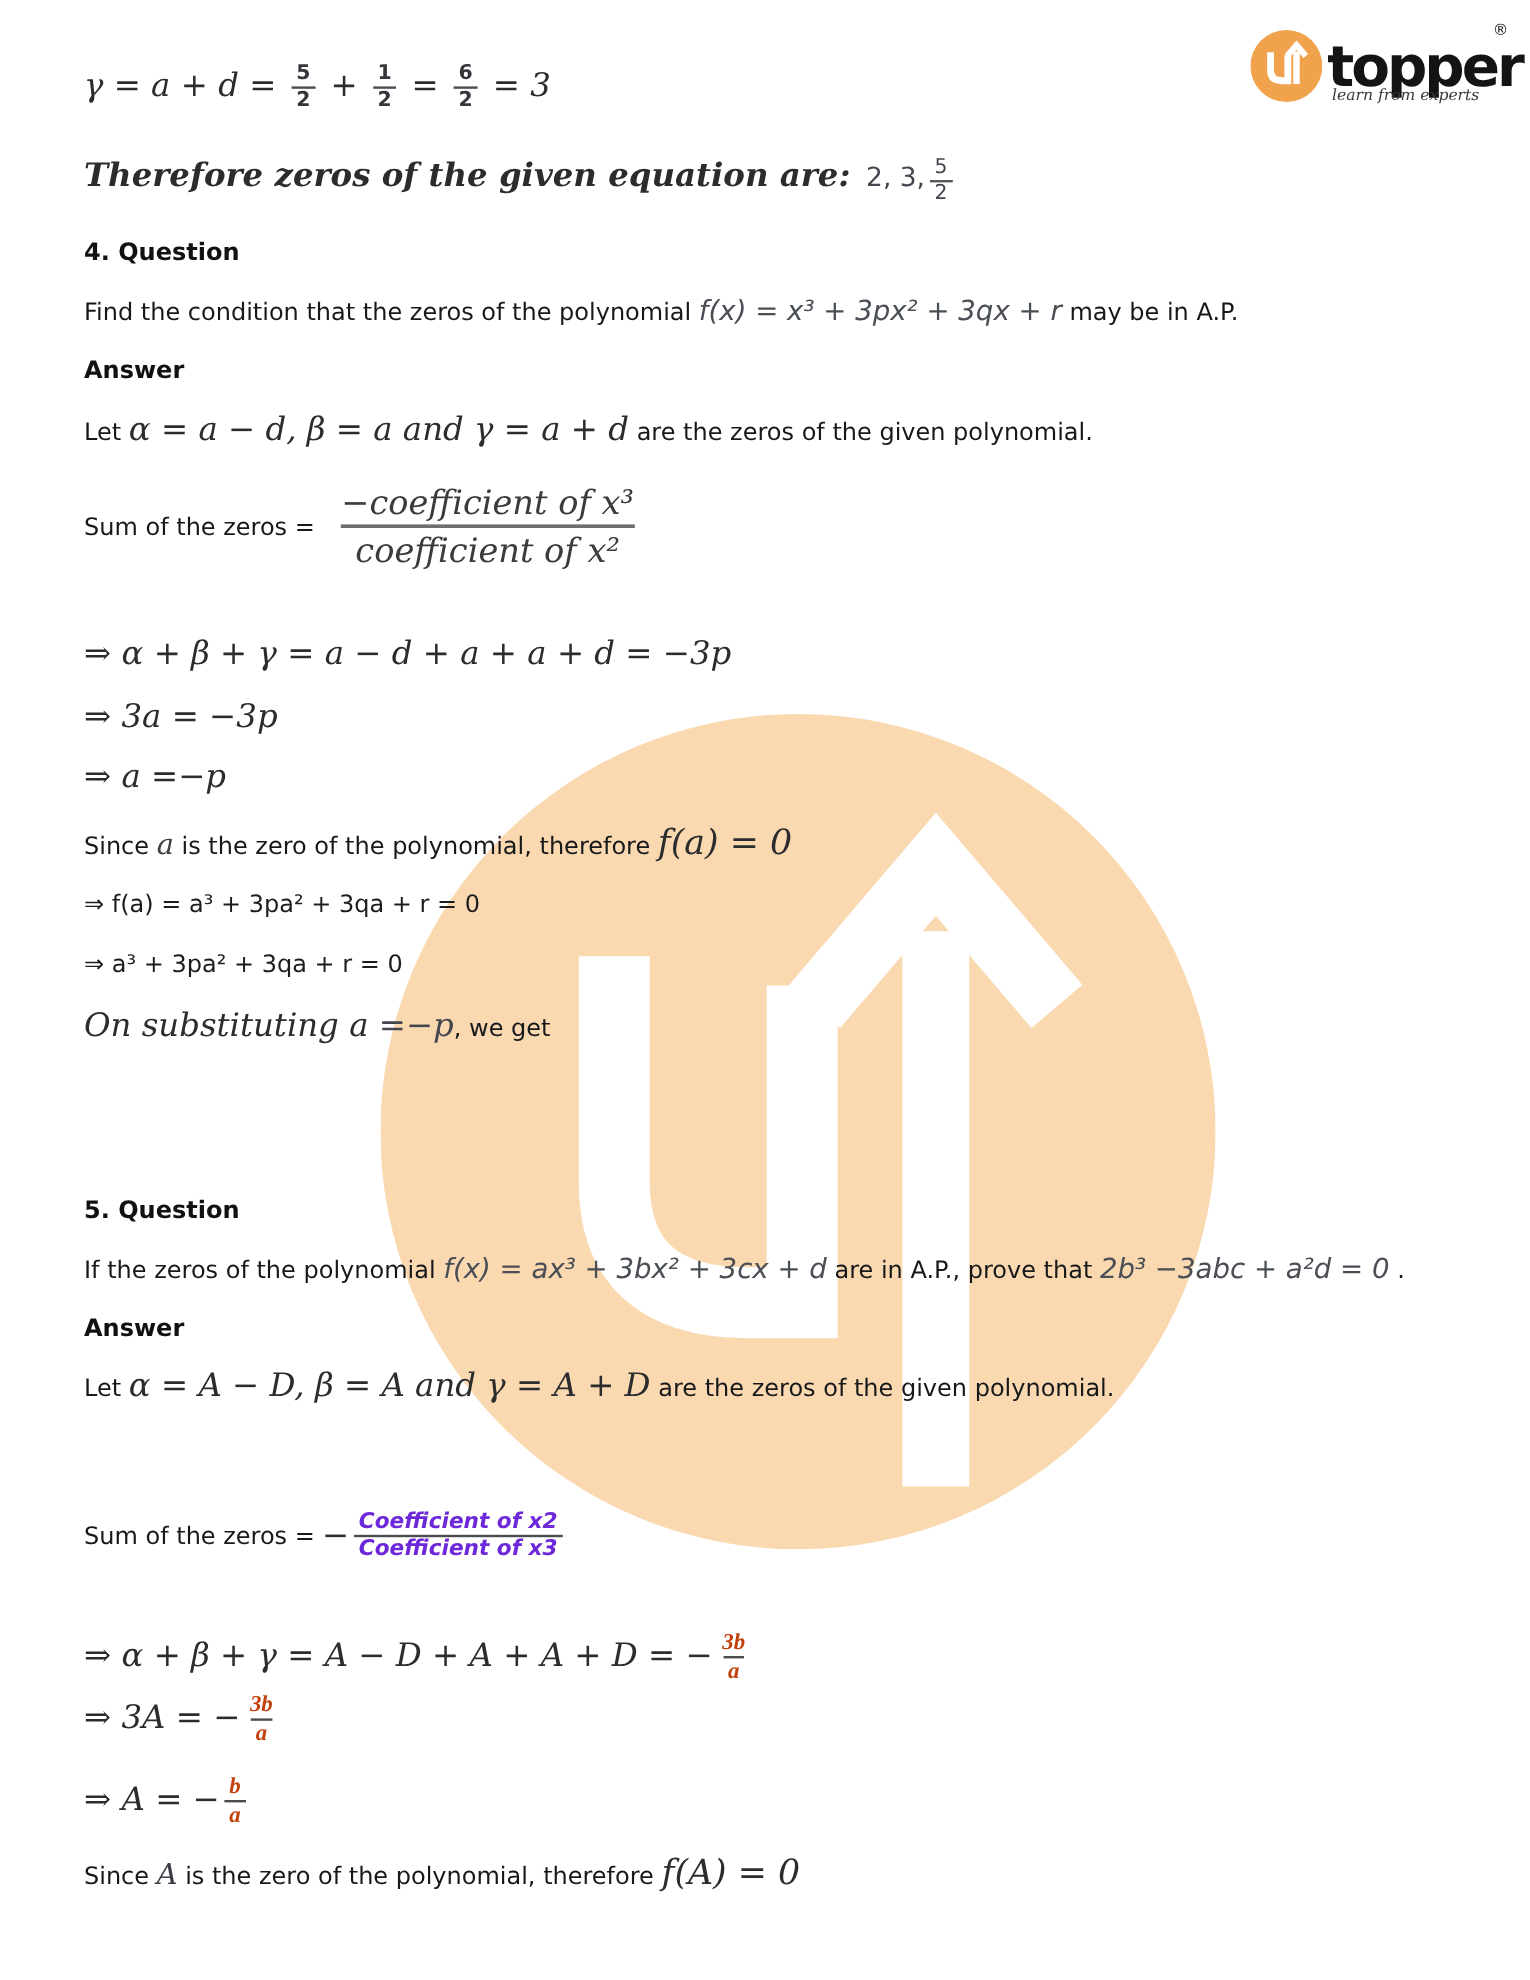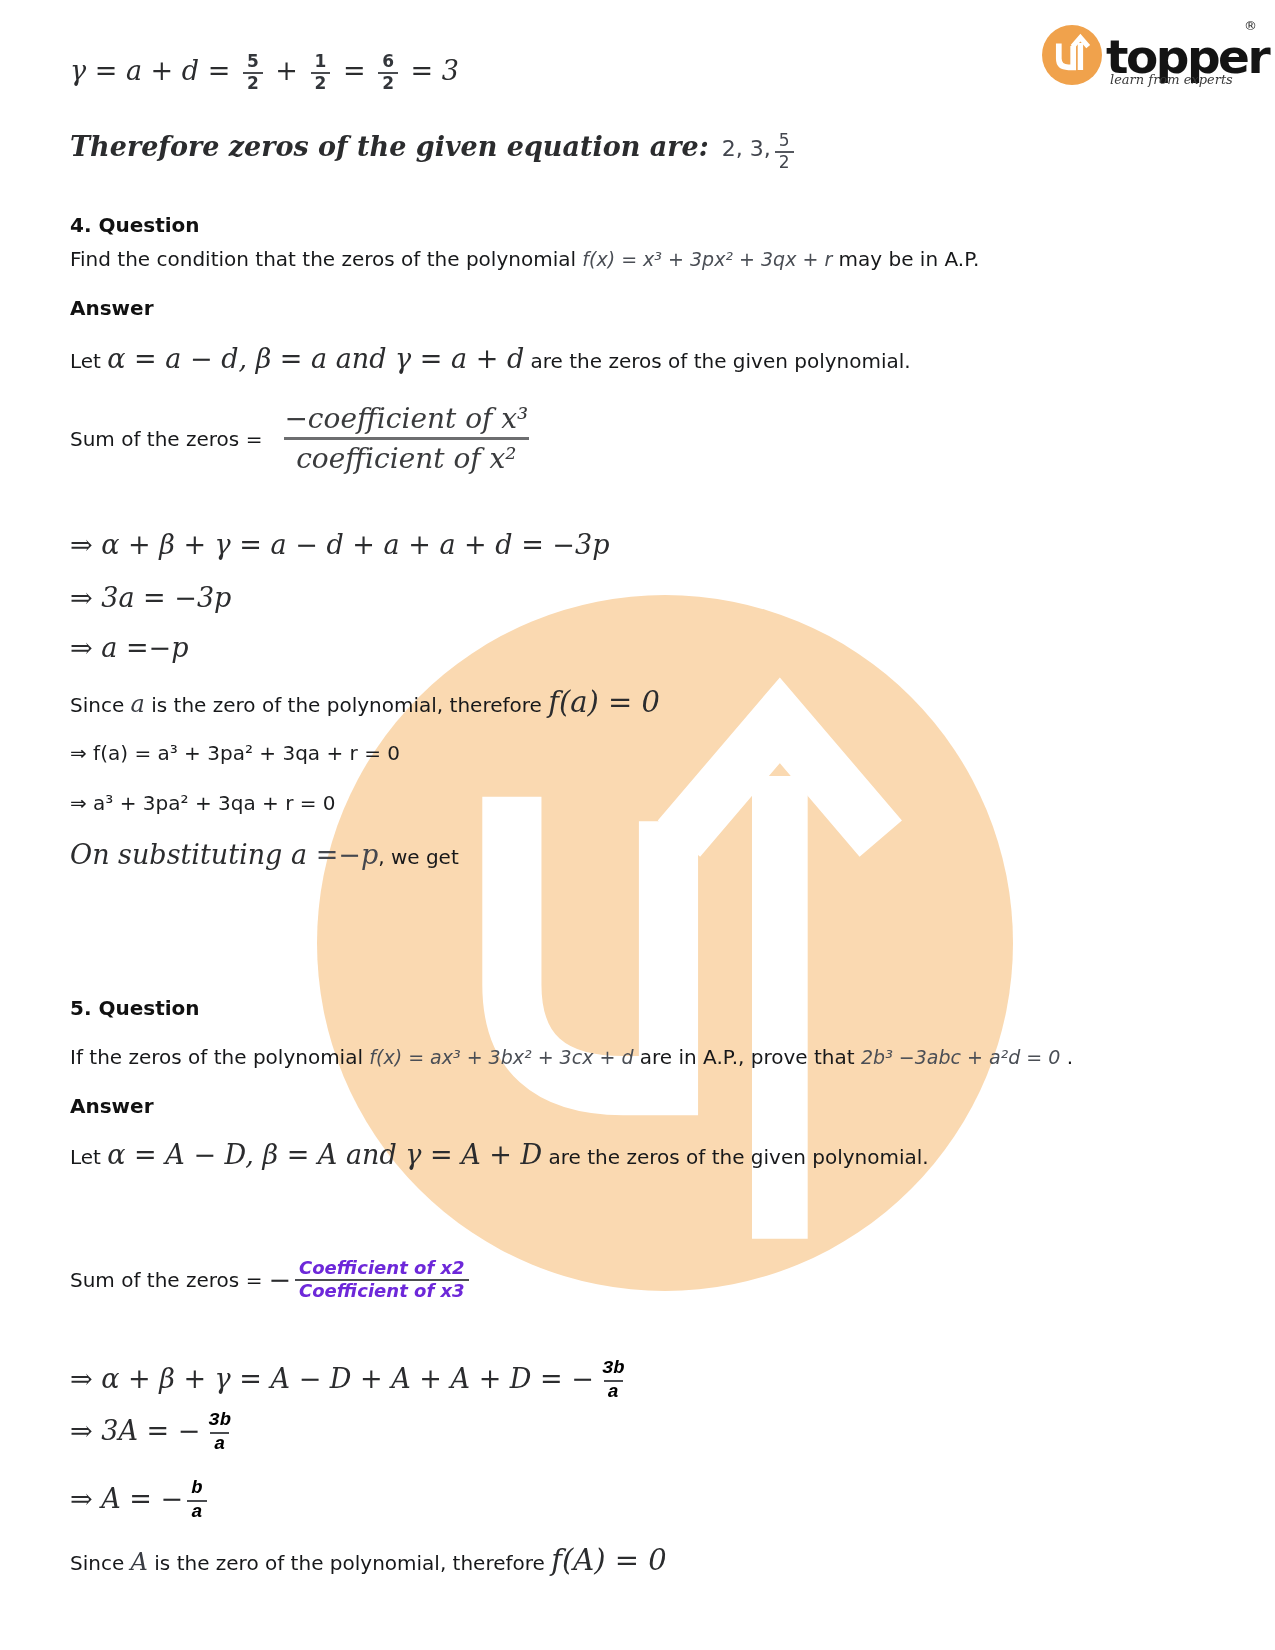--- a/index.html
+++ b/index.html
@@ -10,42 +10,42 @@
 
   .line{position:absolute;left:70px;white-space:nowrap;}
 
   
   .sans{font-family:"DejaVu Sans","Liberation Sans",sans-serif;font-size:20px;color:#17181a;line-height:1.3;}
   .sans-math{font-family:"DejaVu Sans","Liberation Sans",sans-serif;font-size:20px;color:#1c1d1f;line-height:1.3;}
   .bold-h{font-weight:bold;font-size:20px;color:#111;}
   .serif-math{font-family:"DejaVu Serif","Liberation Serif",serif;font-style:italic;font-size:27px;color:#2b2c2e;line-height:1.25;}
   .serif-math-lg{font-family:"DejaVu Serif","Liberation Serif",serif;font-style:italic;font-size:29px;color:#2b2c2e;}
   .serif-bold{font-weight:bold;font-style:italic;}
-  .gray-math{font-family:"DejaVu Sans","Liberation Sans",sans-serif;font-style:italic;font-size:19px;color:#4a4e55;}
+  .gray-math{font-family:"DejaVu Sans","Liberation Sans",sans-serif;font-style:italic;font-size:23px;color:#4a4e55;}
   .gray-vals{font-family:"DejaVu Sans","Liberation Sans",sans-serif;font-size:22px;color:#43464e;}
 
   
   .frac{display:inline-flex;flex-direction:column;align-items:center;vertical-align:middle;line-height:1.05;margin:0 4px;}
   .frac .den{border-top:2px solid #3c3d3f;}
   .frac .num,.frac .den{padding:1px 4px;}
 
   .frac-sm{font-family:"DejaVu Sans","Liberation Sans",sans-serif;font-weight:bold;font-style:normal;font-size:17px;color:#33363b;}
   .frac-sm .den{border-top:2px solid #4a4c50;}
 
   .frac-gray{font-family:"DejaVu Sans","Liberation Sans",sans-serif;font-size:17px;color:#43464e;font-weight:normal;}
   .frac-gray .den{border-top:2px solid #55585e;}
 
   .frac-big{font-family:"DejaVu Serif","Liberation Serif",serif;font-style:italic;font-size:28px;color:#3a3b3d;margin-left:10px;}
   .frac-big .num,.frac-big .den{padding:4px 12px;}
   .frac-big .den{border-top:3px solid #6d6e70;}
 
   .frac-coef{font-family:"DejaVu Sans","Liberation Sans",sans-serif;font-style:italic;font-weight:bold;font-size:18px;color:#6d28d9;}
   .frac-coef .den{border-top:2px solid #4a4c50;}
 
-  .frac-ab{font-family:Liberation Mono, monospace;font-style:italic;font-weight:bold;font-size:19px;color:#000000;}
+  .frac-ab{font-family:Liberation Serif, serif;font-style:italic;font-weight:bold;font-size:19px;color:#c2410c;}
   .frac-ab .den{border-top:2px solid #4a4c50;}
 
   
   .brand-text{position:absolute;left:1106px;top:33px;font-size:47px;font-weight:800;letter-spacing:-2.5px;color:#141414;line-height:1;}
   .reg-mark{position:absolute;left:1244px;top:18px;font-size:13px;color:#222;}
   .tagline{position:absolute;left:1110px;top:72px;width:136px;text-align:left;
            font-family:"DejaVu Serif","Liberation Serif",serif;font-style:italic;font-size:13px;color:#3a3a3a;}
 </style>
 </head>
 <body>
@@ -85,21 +85,21 @@
     </div>
 
     <div class="line" style="top:130px">
       <span class="serif-math serif-bold">Therefore zeros of the given equation are:</span>
       <span class="gray-vals" style="margin-left:8px">2, 3,</span><span class="frac frac-gray">
           <span class="num">5</span>
           <span class="den">2</span>
         </span>
     </div>
 
-    <div class="line bold-h" style="top:213px">4. Question</div>
+    <div class="line bold-h" style="top:198px">4. Question</div>
 
     <div class="line sans" style="top:246px">
       <span>Find the condition that the zeros of the polynomial </span><span class="gray-math">f(x) = x³ + 3px² + 3qx + r</span><span> may be in A.P.</span>
     </div>
 
     <div class="line bold-h" style="top:296px">Answer</div>
 
     <div class="line sans" style="top:342px">
       <span>Let </span><span class="serif-math">α = a − d, β = a and γ = a + d</span><span> are the zeros of the given polynomial.</span>
     </div>

